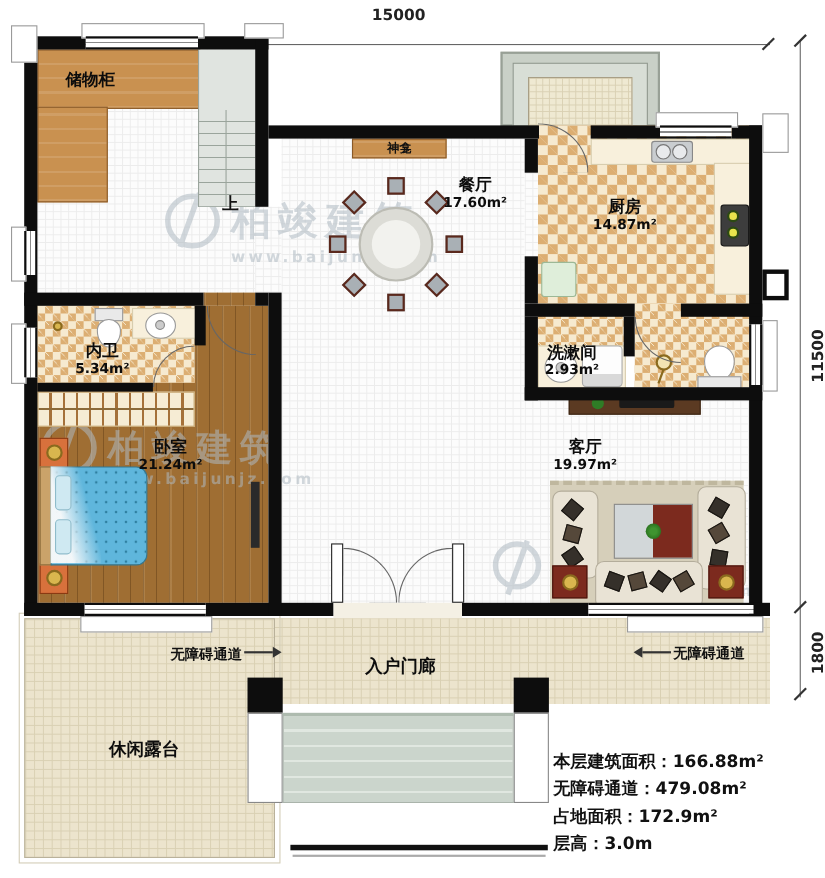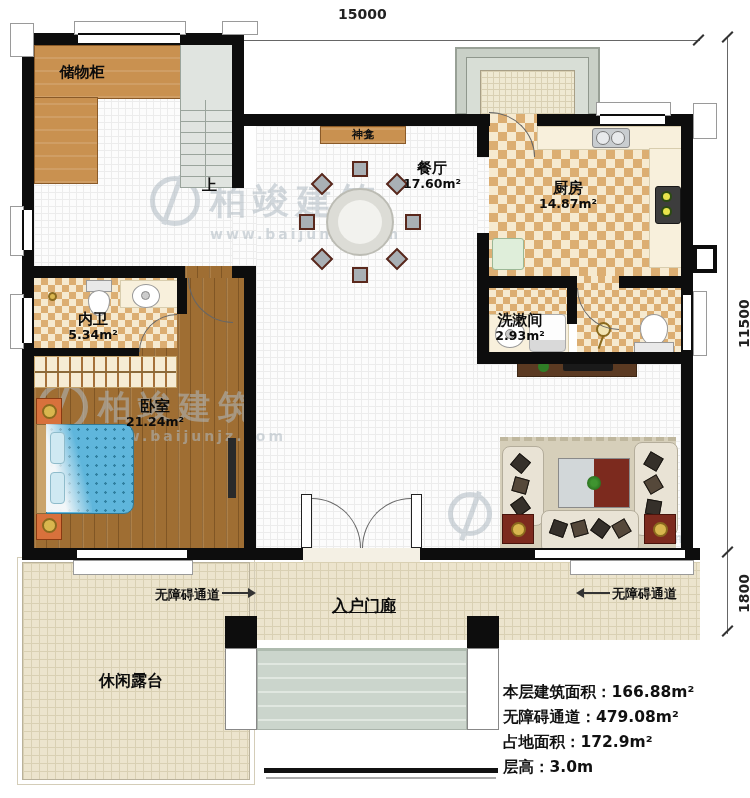--- a/index.html
+++ b/index.html
@@ -278,22 +278,26 @@
     <div class="ar">5.34m²</div>
   </div>
   <div class="abs lbl" style="left:460px;top:289px;width:120px;margin-top:23px;">
     <div class="nm">洗漱间</div>
     <div class="ar">2.93m²</div>
   </div>
   <div class="abs lbl" style="left:95px;top:398px;width:120px;">
     <div class="nm">卧室</div>
     <div class="ar">21.24m²</div>
   </div>
+  <div class="abs lbl" style="left:472px;top:398px;width:120px;">
+    <div class="nm">客厅</div>
+    <div class="ar">19.97m²</div>
+  </div>
   <div class="abs lbl" style="left:304px;top:597px;width:120px;font-size:16px;">
-    <div class="nm" style="font-size:16px;text-decoration:underline;">入户门廊</div>
+    <div class="nm" style="font-size:16px;">入户门廊</div>
   </div>
   <div class="abs lbl" style="left:71px;top:672px;width:120px;">
     <div class="nm" style="font-size:16px;">休闲露台</div>
   </div>
 
   <div class="abs" style="left:264px;top:768px;width:234px;height:5px;background:#111;"></div>
   <div class="abs" style="left:266px;top:777px;width:230px;height:2px;background:#aaa;"></div>
 
   <div class="abs" style="left:503px;top:682px;">
     <div class="stats-row">

